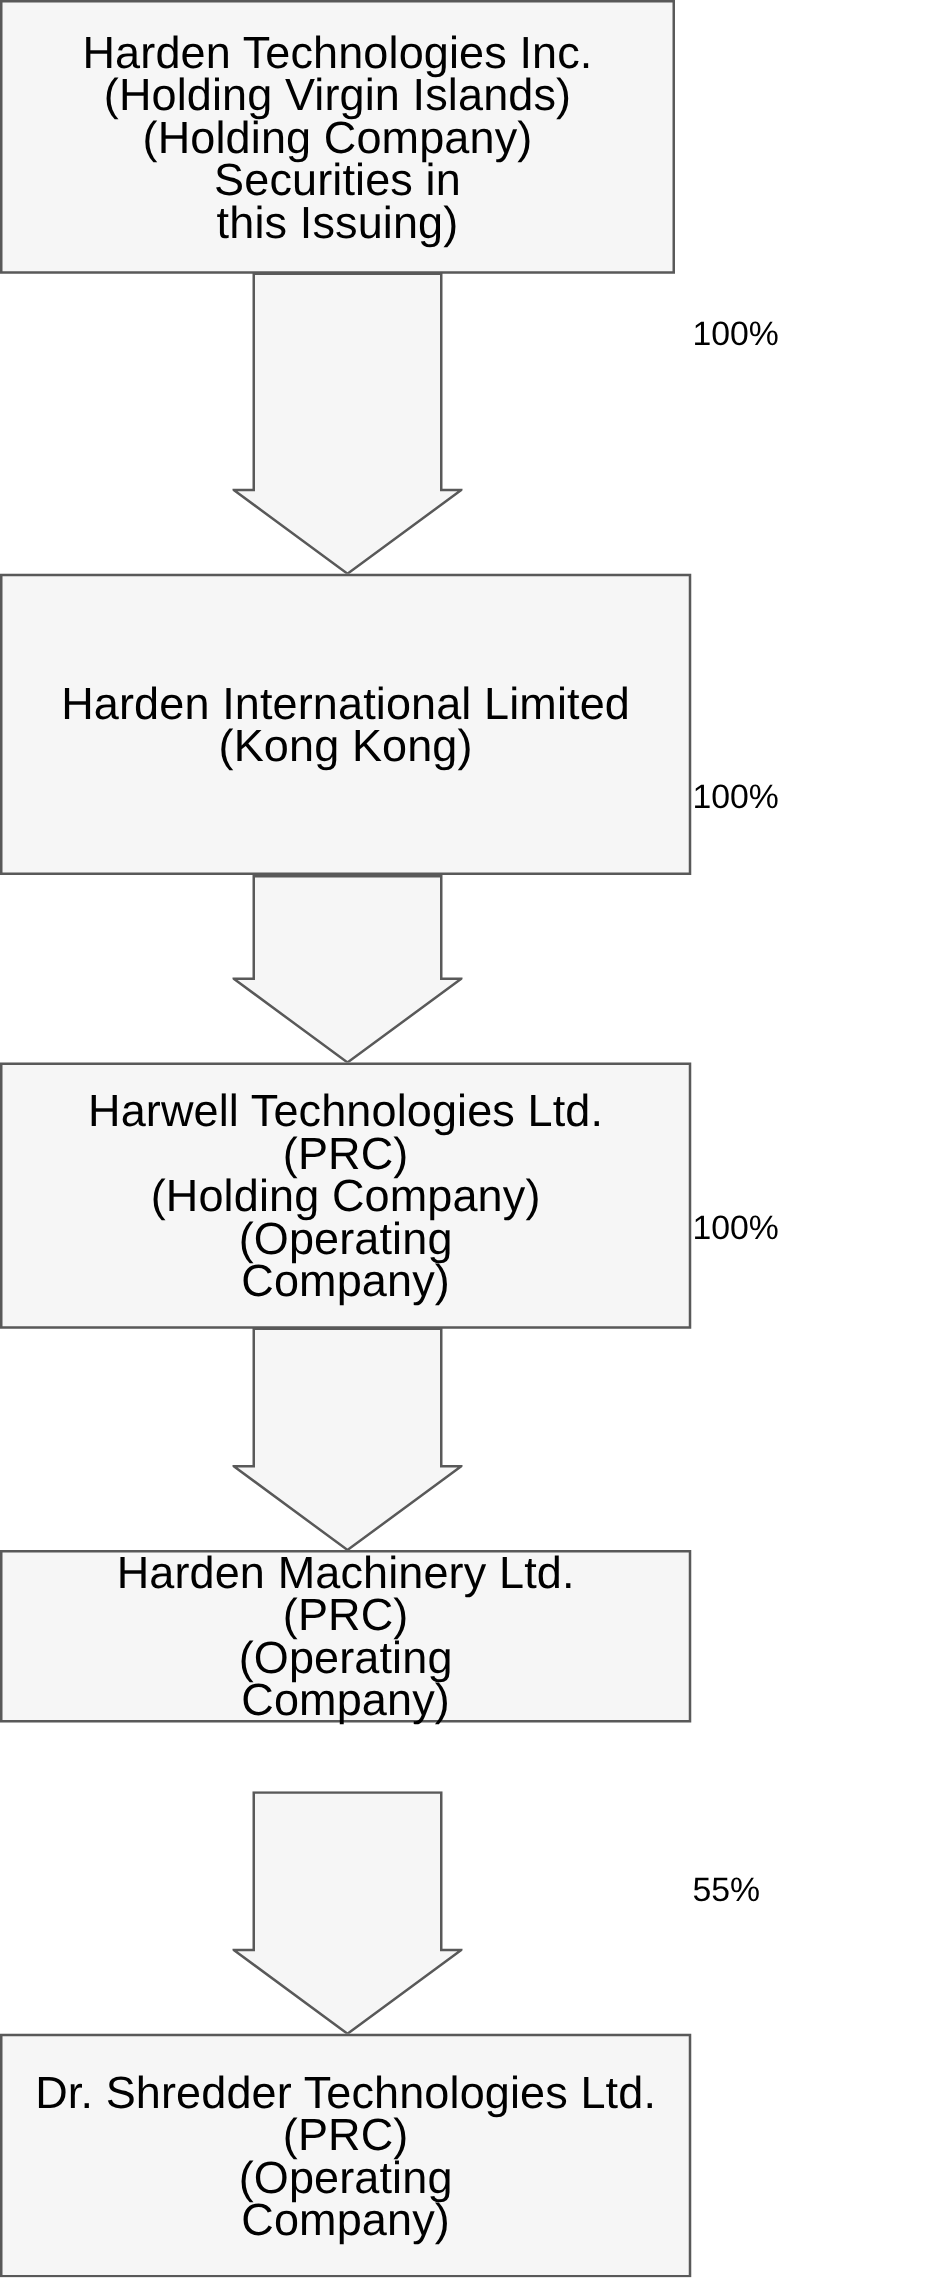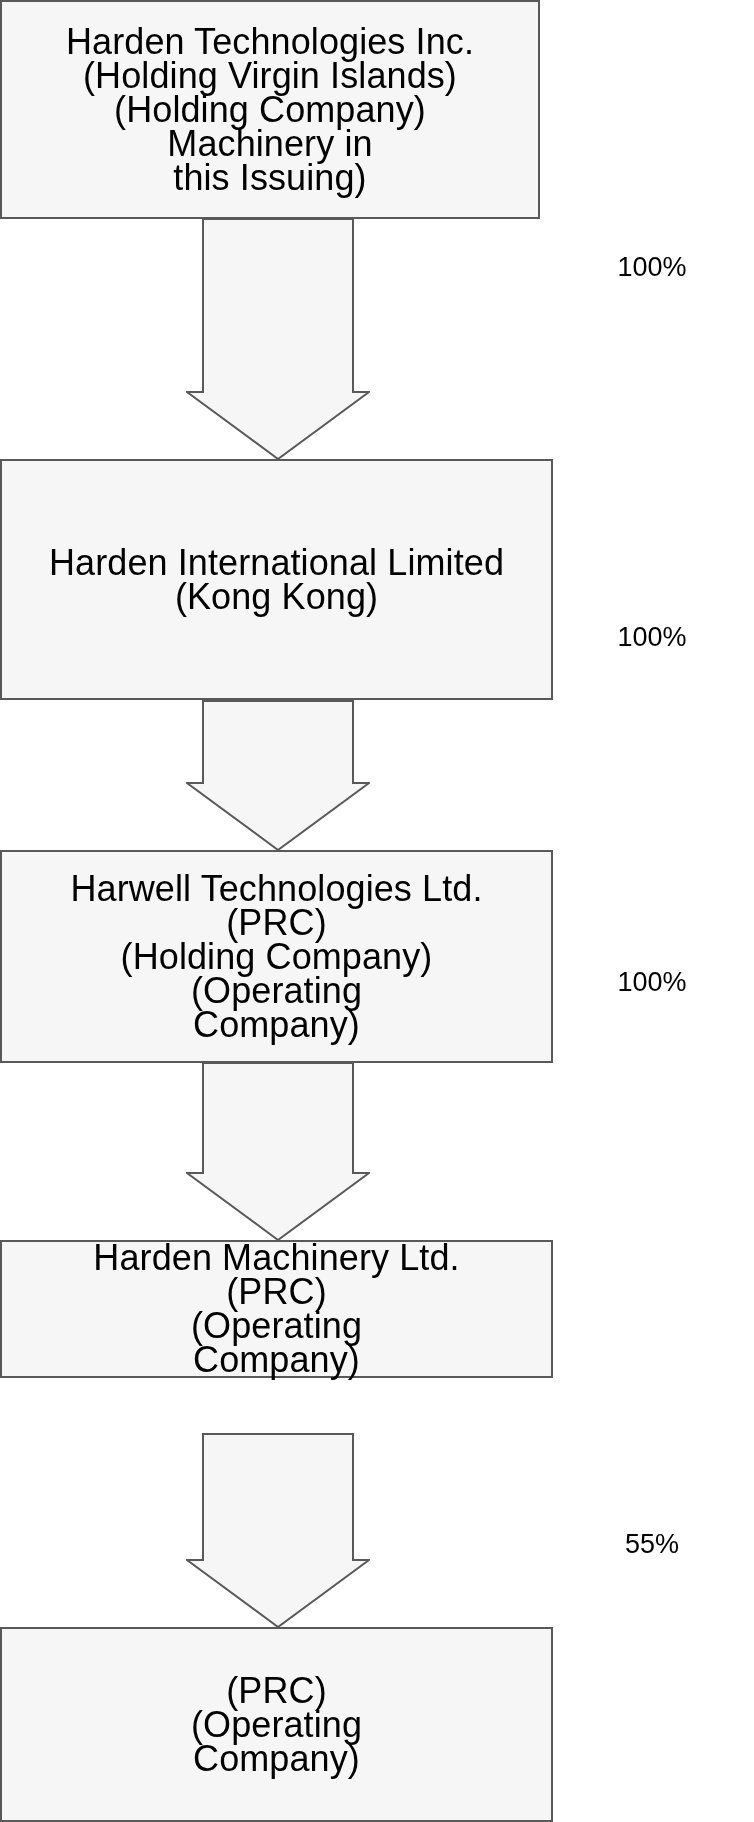--- a/index.html
+++ b/index.html
@@ -35,21 +35,21 @@
     line-height: 34px;
     letter-spacing: 0.1px;
     white-space: nowrap;
     color: #000000;
   }
   .pct-label {
     position: absolute;
     font-size: 27px;
     line-height: 30px;
     color: #000000;
-    text-align: center;
+    text-align: left;
     white-space: nowrap;
   }
   .arrow-wrap {
     position: absolute;
     pointer-events: none;
   }
   .arrow-wrap svg {
     display: block;
   }
   .arrow-poly {
@@ -61,21 +61,21 @@
 </style>
 </head>
 <body>
 
 <div id="chart-root">
 
   <div class="org-box" id="box-1" style="left:0px; top:0px; width:540px; height:219px;">
     <div class="box-line">Harden Technologies Inc.</div>
     <div class="box-line">(Holding Virgin Islands)</div>
     <div class="box-line">(Holding Company)</div>
-    <div class="box-line">Machinery in</div>
+    <div class="box-line">Securities in</div>
     <div class="box-line">this Issuing)</div>
   </div>
 
   <div class="arrow-wrap" id="arrow-1" style="left:186px; top:218px; width:184px; height:243px;">
     <svg width="184" height="243" viewBox="0 0 184 243" xmlns="http://www.w3.org/2000/svg">
       <polygon class="arrow-poly" points="91,1 167,1 167,174 183,174 92,241 1,174 17,174 17,1"></polygon>
     </svg>
   </div>
   <div class="pct-label" id="pct-1" style="left:554px; top:252px; width:196px;">100%</div>
 
@@ -111,21 +111,22 @@
     <div class="box-line">(PRC)</div>
     <div class="box-line">(Operating</div>
     <div class="box-line">Company)</div>
   </div>
 
   <div class="arrow-wrap" id="arrow-4" style="left:186px; top:1433px; width:184px; height:196px;">
     <svg width="184" height="196" viewBox="0 0 184 196" xmlns="http://www.w3.org/2000/svg">
       <polygon class="arrow-poly" points="91,1 167,1 167,127 183,127 92,194 1,127 17,127 17,1"></polygon>
     </svg>
   </div>
-  <div class="pct-label" id="pct-4" style="left:554px; top:1497px; width:196px;margin-top:32px;">55%</div>
+  <div class="pct-label" id="pct-4" style="left:554px; top:1497px; width:196px;">55%</div>
 
   <div class="org-box" id="box-5" style="left:0px; top:1627px; width:553px; height:195px;">
+    <div class="box-line">Dr. Shredder Technologies Ltd.</div>
     <div class="box-line">(PRC)</div>
     <div class="box-line">(Operating</div>
     <div class="box-line">Company)</div>
   </div>
 
 </div>
 
 </body></html>

